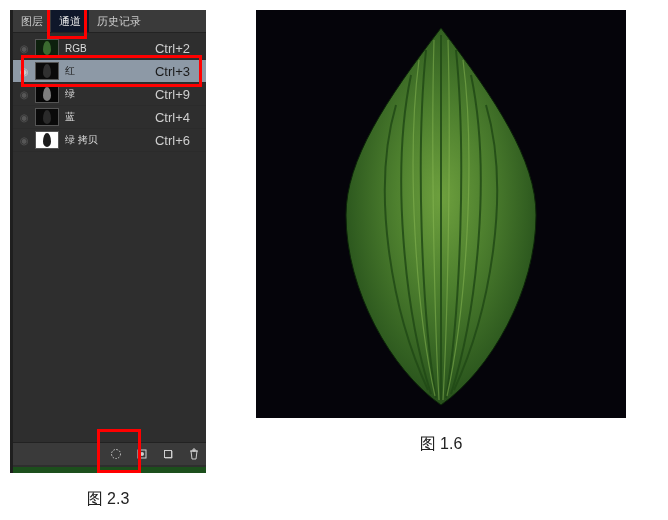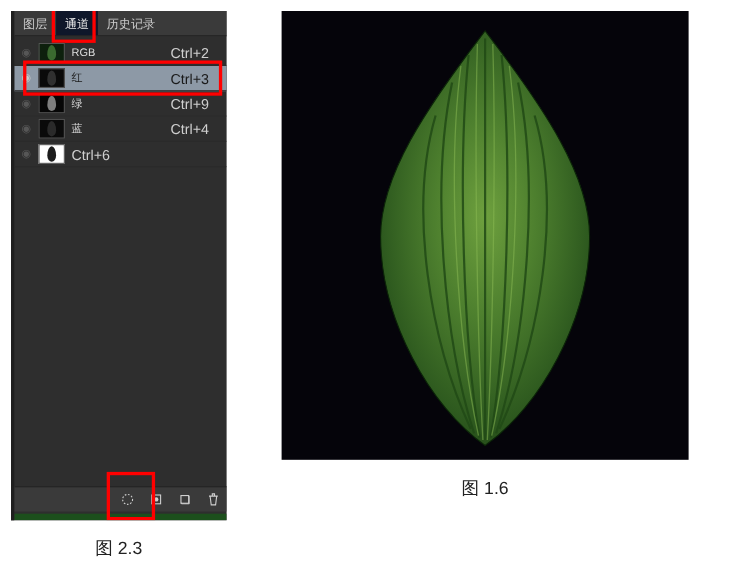--- a/index.html
+++ b/index.html
@@ -214,20 +214,21 @@
             </span>
           <span class="ch-name">蓝</span>
           <span class="shortcut">Ctrl+4</span>
         </div>
 
         <div class="channel-row">
           <span class="eye hidden">◉</span>
           <span class="thumb" style="background:#ffffff">
               <span class="leaf-mini" style="background:#1c1c1c"></span>
             </span>
+          <span class="ch-name">绿 拷贝</span>
           <span class="shortcut">Ctrl+6</span>
         </div>
       </div>
 
       <div class="row-select-hl"></div>
 
       <div class="panel-footer">
         <span class="footer-icon">
           <svg viewBox="0 0 12 12" width="12" height="12">
               <circle cx="6" cy="6" r="4.5" fill="none" stroke="#cfcfcf" stroke-width="1" stroke-dasharray="1.5 1.5"></circle>

